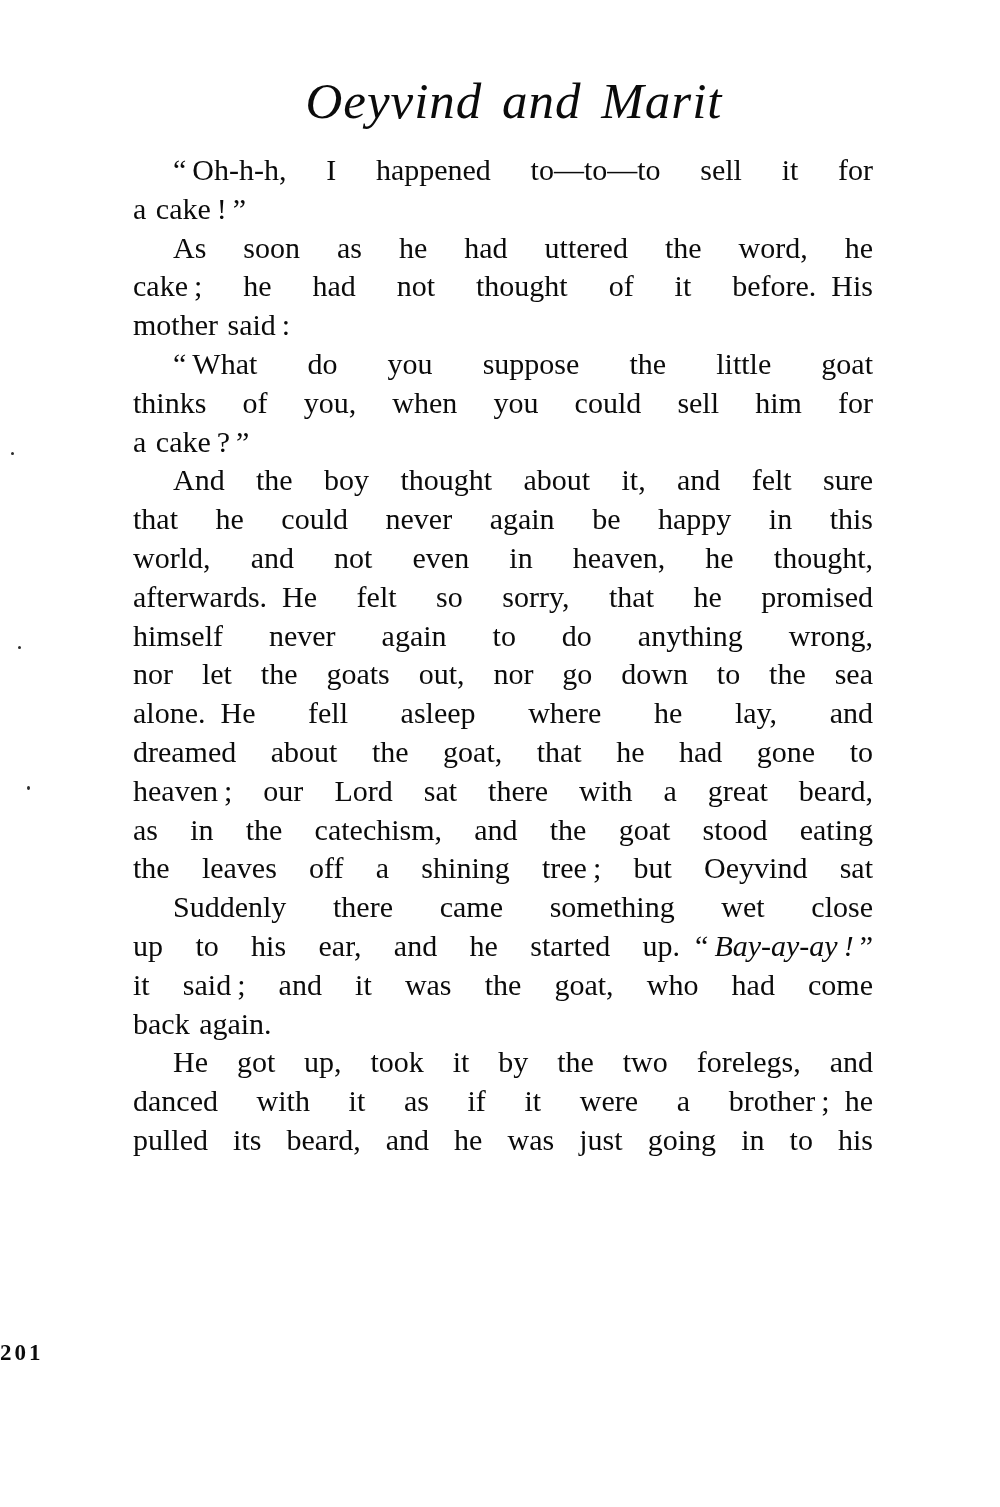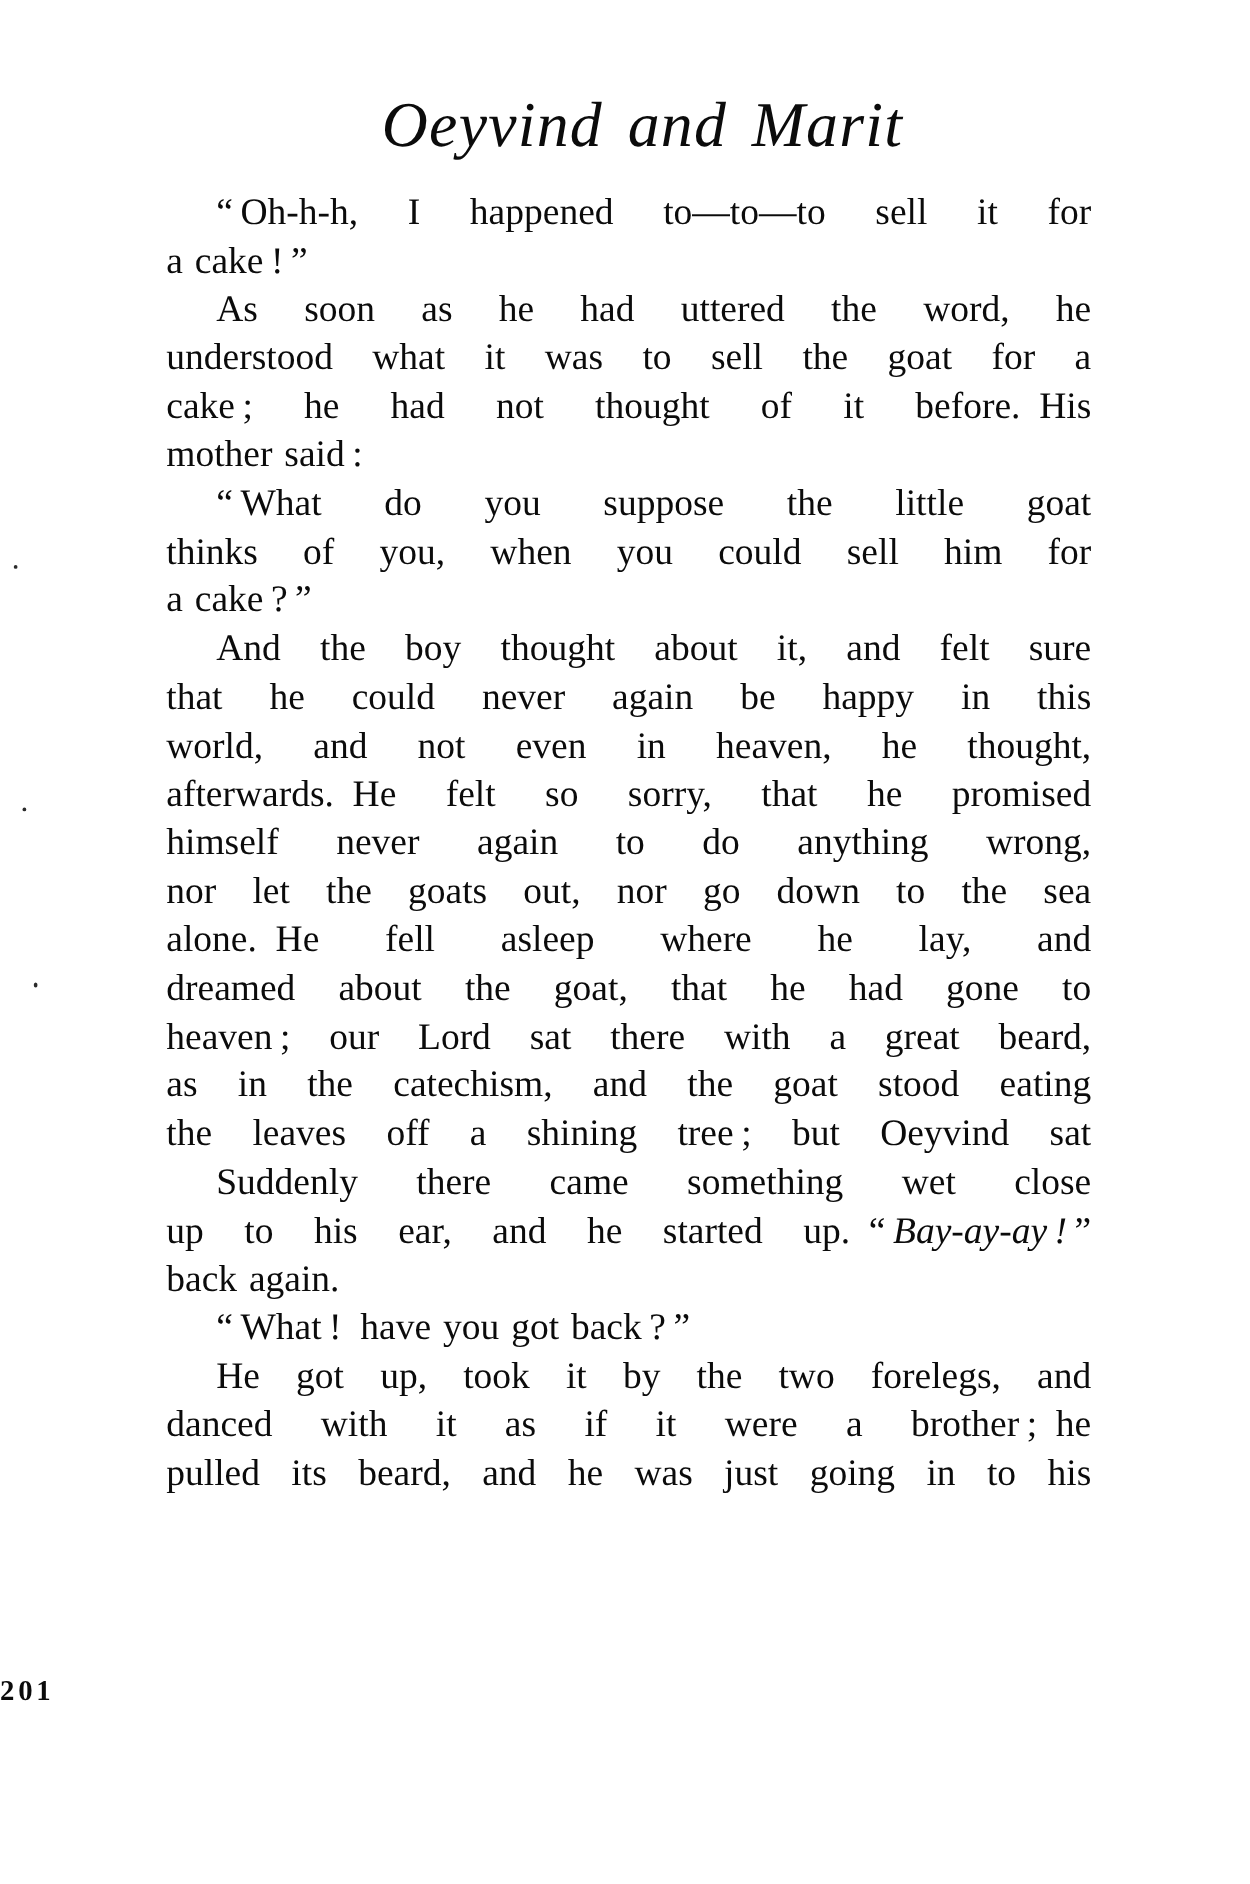--- a/index.html
+++ b/index.html
@@ -77,43 +77,42 @@
 <body>
 
 <div class="page">
 
   <div class="title">Oeyvind and Marit</div>
 
   <div class="text">
     <div class="ln j ind">“ Oh-h-h, I happened to—to—to sell it for</div>
     <div class="ln end">a cake ! ”</div>
     <div class="ln j ind">As soon as he had uttered the word, he</div>
-    <div class="ln j">understood what it was to sell the goat for a</div>
     <div class="ln j">cake ; he had not thought of it before. His</div>
     <div class="ln end">mother said :</div>
     <div class="ln j ind">“ What do you suppose the little goat</div>
     <div class="ln j">thinks of you, when you could sell him for</div>
     <div class="ln end">a cake ? ”</div>
     <div class="ln j ind">And the boy thought about it, and felt sure</div>
     <div class="ln j">that he could never again be happy in this</div>
     <div class="ln j">world, and not even in heaven, he thought,</div>
     <div class="ln j">afterwards. He felt so sorry, that he promised</div>
     <div class="ln j">himself never again to do anything wrong,</div>
     <div class="ln j">nor let the goats out, nor go down to the sea</div>
     <div class="ln j">alone. He fell asleep where he lay, and</div>
     <div class="ln j">dreamed about the goat, that he had gone to</div>
     <div class="ln j">heaven ; our Lord sat there with a great beard,</div>
     <div class="ln j">as in the catechism, and the goat stood eating</div>
     <div class="ln j">the leaves off a shining tree ; but Oeyvind sat</div>
     <div class="ln j ind">Suddenly there came something wet close</div>
     <div class="ln j">
       <span>up to his ear, and he started up. “ </span><em>Bay-ay-ay !</em><span> ”</span>
     </div>
+    <div class="ln j">it said ; and it was the goat, who had come</div>
     <div class="ln end">back again.</div>
-    <div class="ln end ind">“ What ! have you got back ? ”</div>
     <div class="ln j ind">He got up, took it by the two forelegs, and</div>
     <div class="ln j">danced with it as if it were a brother ; he</div>
     <div class="ln j">pulled its beard, and he was just going in to his</div>
   </div>
 
   <div class="pagenum">201</div>
 
   <div class="speck s1"></div>
   <div class="speck s2"></div>
   <div class="speck s3"></div>

